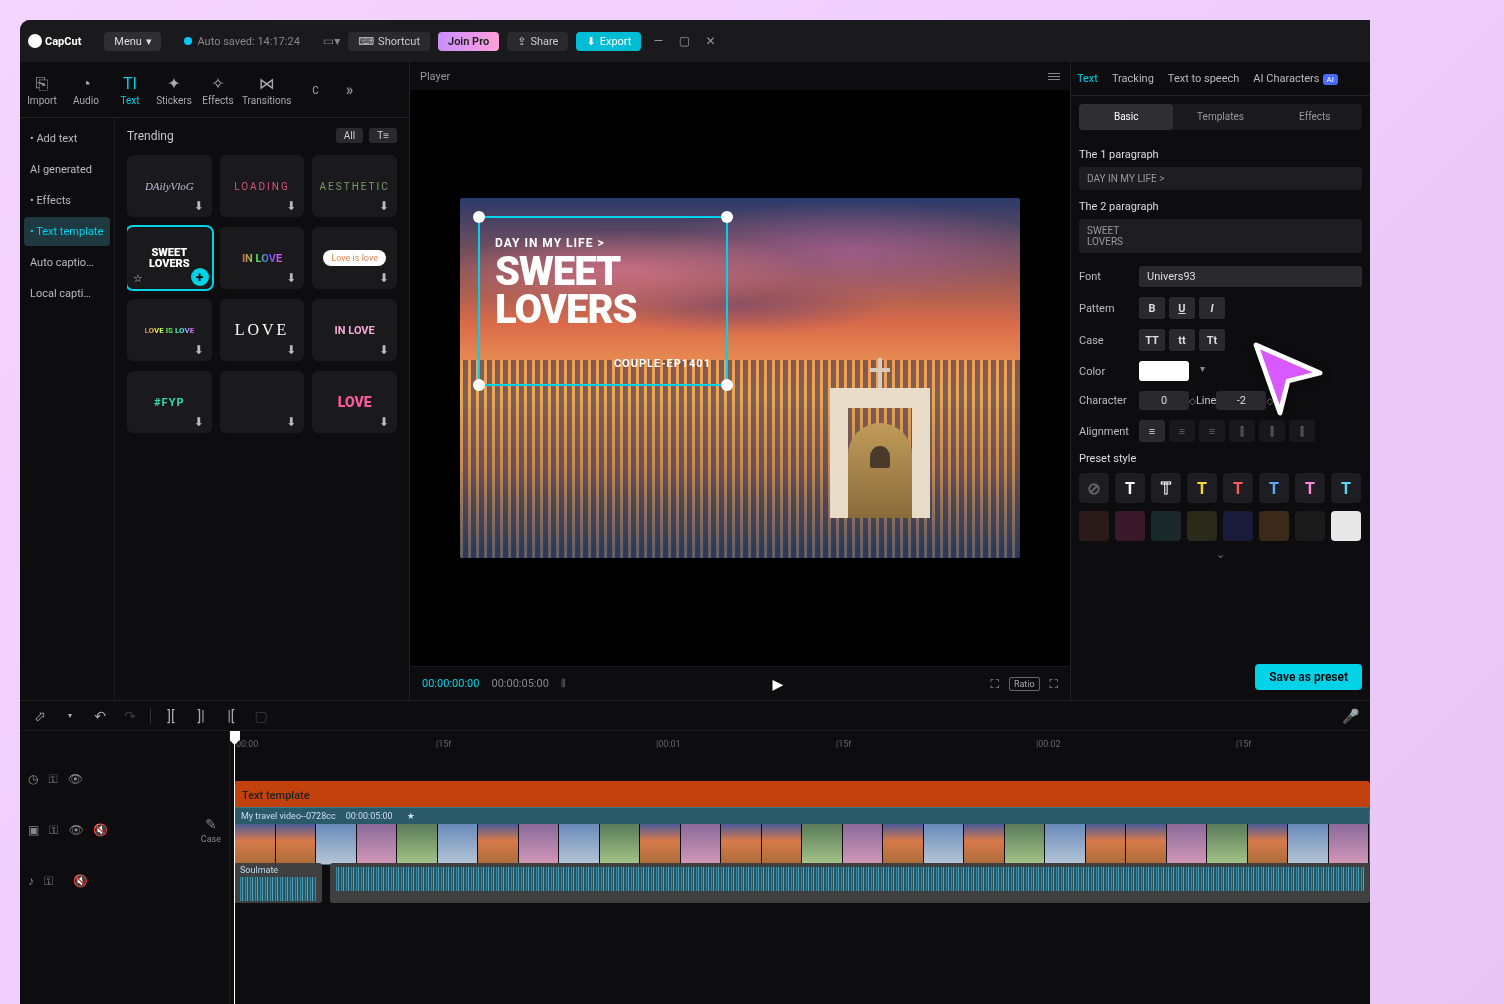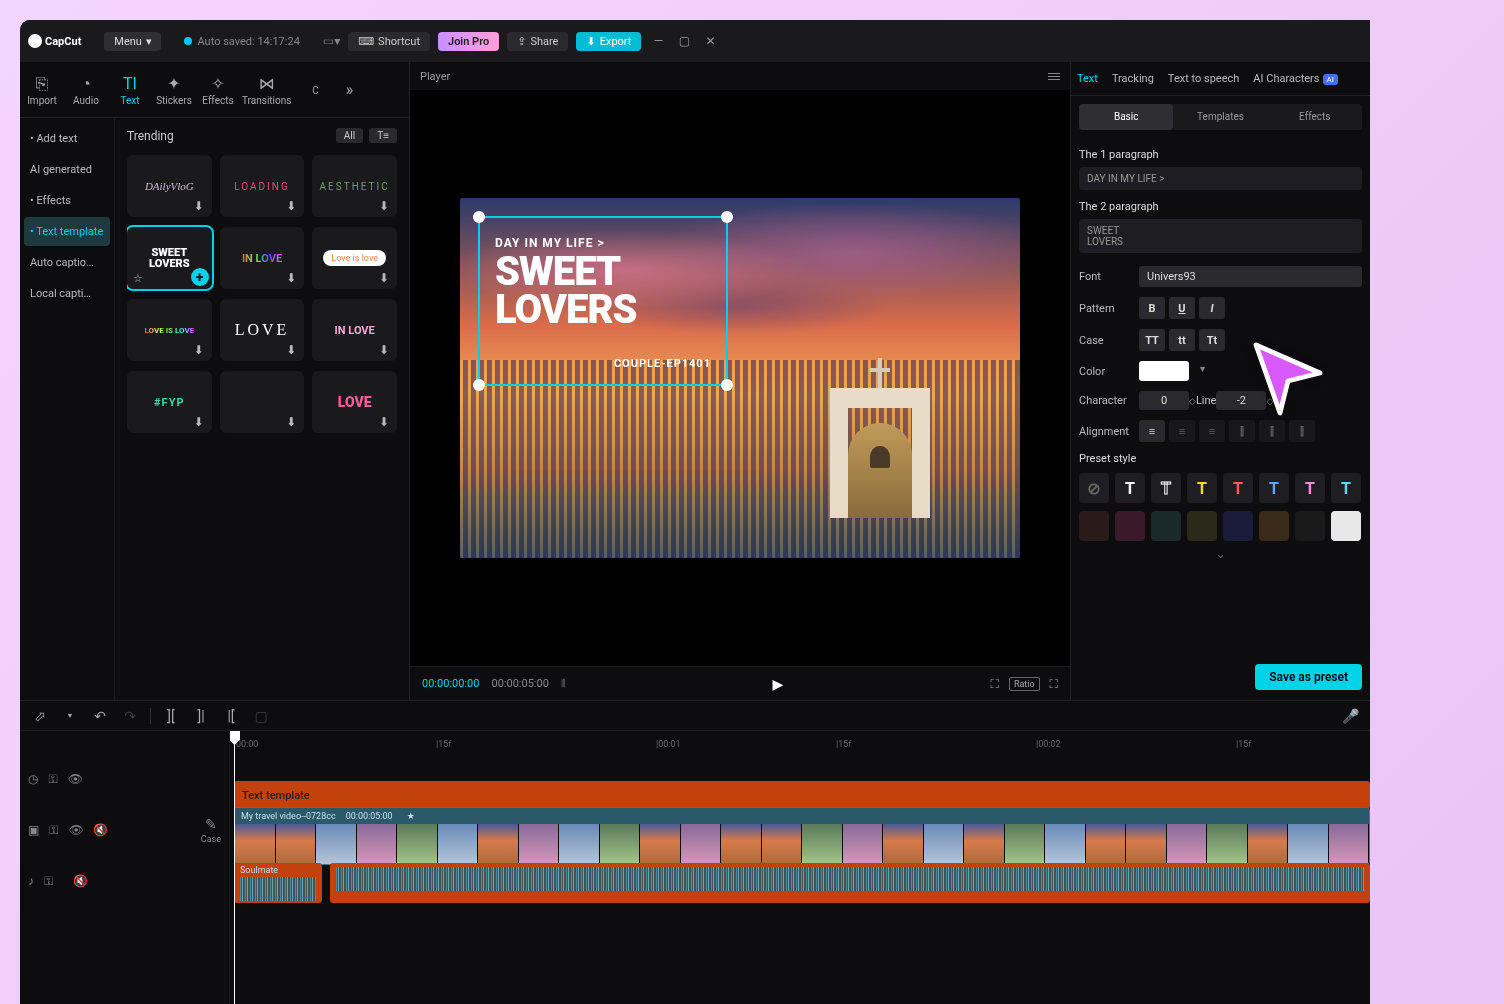--- a/index.html
+++ b/index.html
@@ -122,21 +122,21 @@
 .track { position:relative; height:44px; margin-bottom:6px; }
 .track.big { height:46px; }
 .clip-text { position:absolute; left:4px; right:0; top:8px; height:28px; background:#c2410c; border-radius:3px; padding:4px 8px; color:#222; font-size:11px; font-weight:500; display:flex; align-items:center;margin-top:16px; }
 .clip-video { position:absolute; left:4px; right:0; top:0; height:58px; border-radius:3px; overflow:hidden; border:1px solid #3a7a8a; }
 .clip-video-head { height:16px; background:#2a5a6a; color:#cde; font-size:9px; padding:0 6px; display:flex; align-items:center; gap:10px; }
 .thumbs { height:42px; display:flex; }
 .thumb { flex:1; background:linear-gradient(180deg,#4a5a9a,#d87a4a 40%,#a86a3a); margin-right:1px; }
 .thumb:nth-child(3n) { background:linear-gradient(180deg,#6a8aba,#b8c8d8); }
 .thumb:nth-child(4n) { background:linear-gradient(180deg,#8a6a9a,#d89aba); }
 .thumb:nth-child(5n) { background:linear-gradient(180deg,#5a7a5a,#a8c88a); }
-.clip-audio { position:absolute; left:4px; top:4px; height:40px; background:#c2410c; border-radius:3px; padding:2px 6px; }
+.clip-audio { position:absolute; left:4px; top:4px; height:40px; background:#404040; border-radius:3px; padding:2px 6px; }
 .clip-audio.a1 { width:88px; }
 .clip-audio.a2 { left:100px; right:0; }
 .audio-name { font-size:9px; color:#bde; }
 .wave { height:24px; margin-top:2px; background:repeating-linear-gradient(90deg,#3a9aba 0,#3a9aba 1px,#1e5a6a 1px,#1e5a6a 2px,#5abada 2px,#5abada 3px,#1e5a6a 3px,#1e5a6a 5px); opacity:0.8; }
 
 .big-cursor { position:absolute; top:275px; right:42px; width:80px; height:80px; z-index:50; pointer-events:none; }
 .big-cursor svg { filter:drop-shadow(0 2px 4px rgba(0,0,0,0.3)); }
 
 .mic { margin-left:auto; color:#aaa; font-size:14px; }
 </style>

